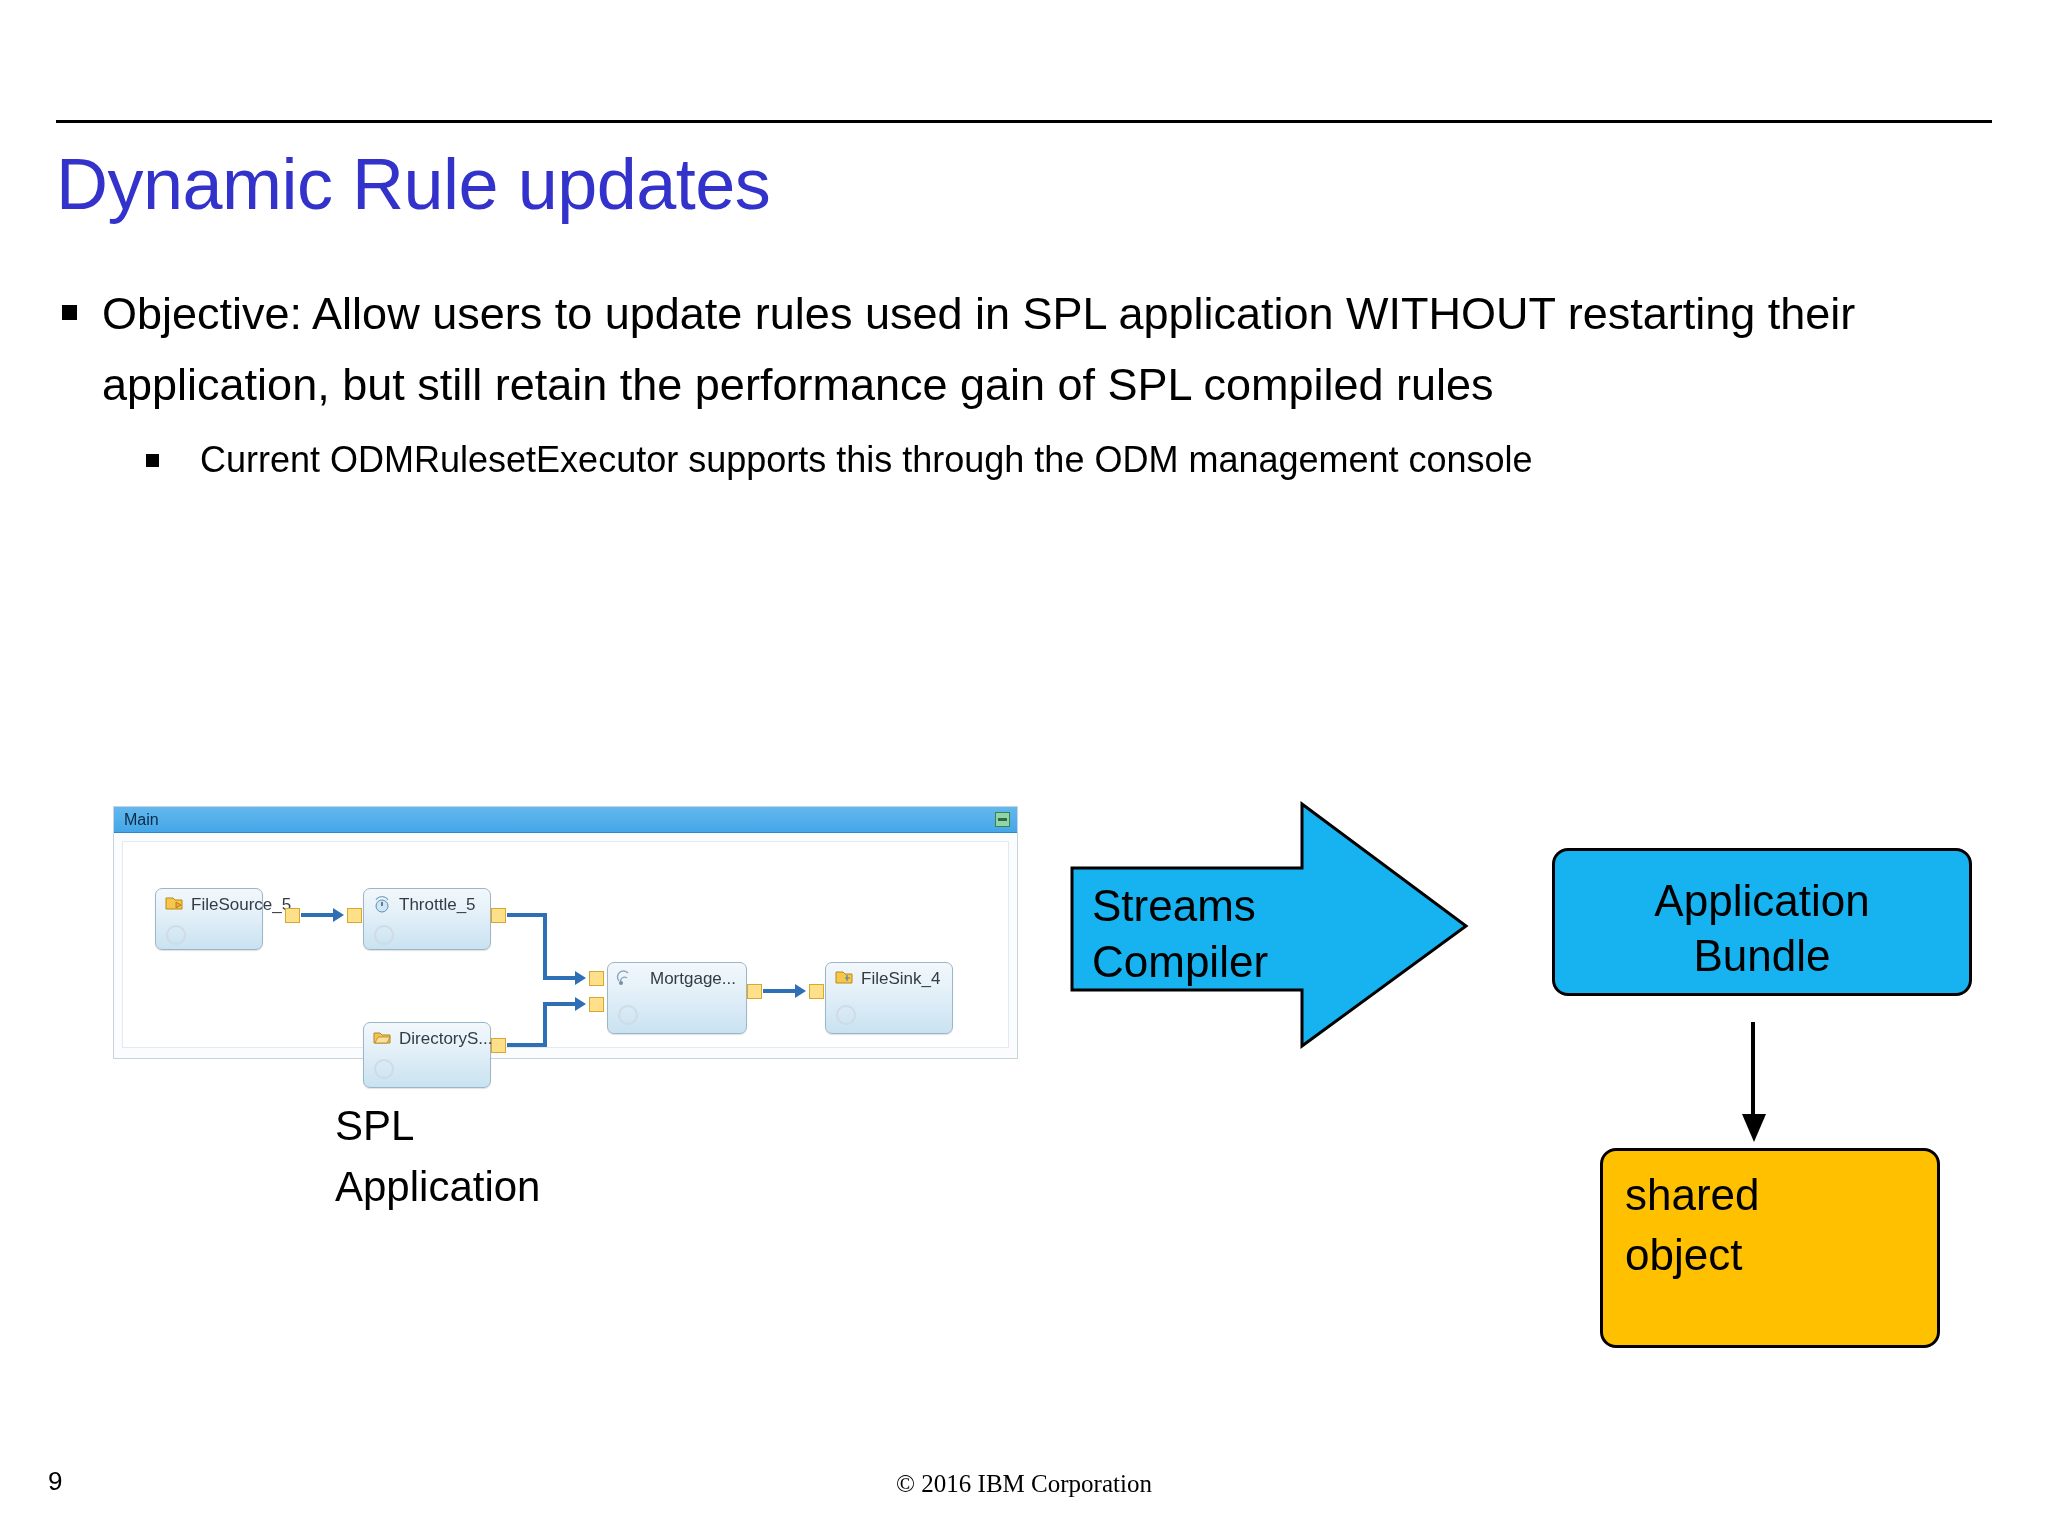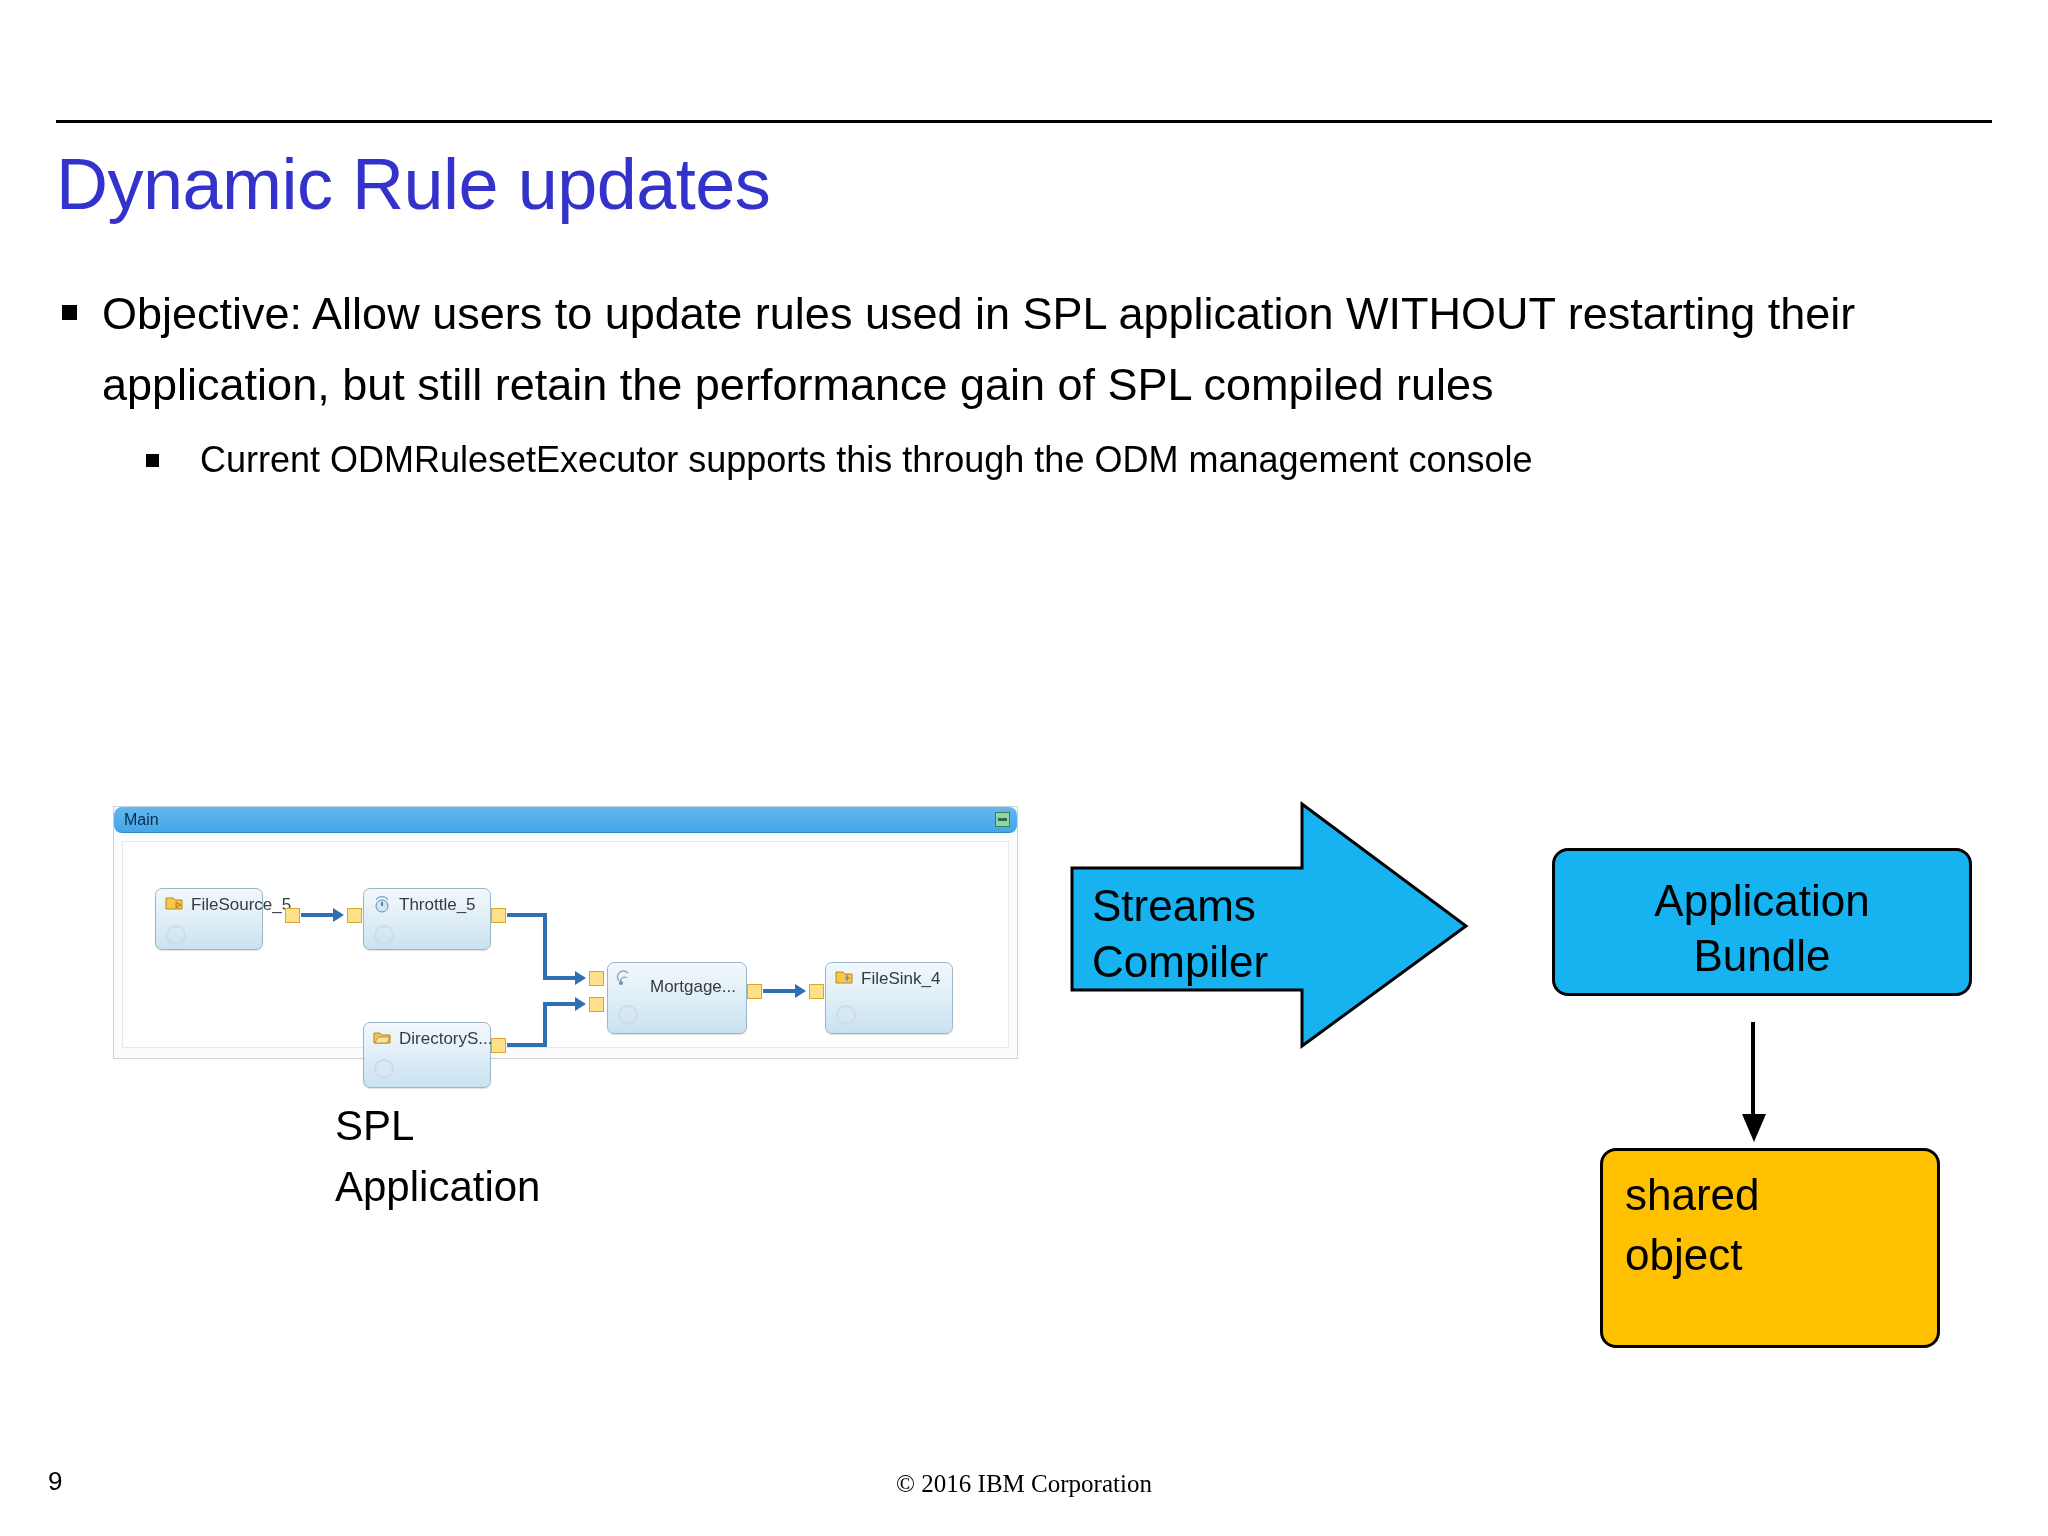--- a/index.html
+++ b/index.html
@@ -98,21 +98,20 @@
     box-sizing: border-box;
   }
   .editor-titlebar {
     position: absolute;
     left: 0; top: 0;
     width: 100%;
     height: 26px;
     background: linear-gradient(#63b8ee, #44a6e8);
     border-bottom: 1px solid #2f87c6;
     box-sizing: border-box;
-    border-radius: 8px;
   }
   .editor-titlebar .tb-label {
     position: absolute;
     left: 10px;
     top: 4px;
     font-size: 16px;
     color: #0b2b45;
     font-family: "Liberation Sans", sans-serif;
   }
   .editor-titlebar .tb-btn {
@@ -386,21 +385,21 @@
     <div class="port" style="left:466px; top:155px;"></div>
 
     <div class="op" style="left:484px; top:120px; width:140px; height:72px;">
       <span class="op-icon">
         <svg width="20" height="18" viewBox="0 0 20 18">
           <path d="M3 12 a6 6 0 0 1 9 -8" fill="none" stroke="#8aa7bc" stroke-width="1.4"></path>
           <path d="M5 14 a4 4 0 0 1 6 -5" fill="none" stroke="#8aa7bc" stroke-width="1.2"></path>
           <circle cx="5" cy="14" r="2" fill="#6f92ab"></circle>
         </svg>
       </span>
-      <span class="op-label" style="left:42px;margin-top:8px;">Mortgage...</span>
+      <span class="op-label" style="left:42px;">Mortgage...</span>
       <span class="op-sub-icon" style="top:42px;"></span>
     </div>
     <div class="port" style="left:624px; top:142px;"></div>
     <div class="wire" style="left:640px; top:147px; width:34px; height:4px;"></div>
     <div class="arrowhead" style="left:672px; top:142px;"></div>
     <div class="port" style="left:686px; top:142px;"></div>
 
     <div class="op" style="left:702px; top:120px; width:128px; height:72px;">
       <span class="op-icon">
         <svg width="20" height="18" viewBox="0 0 20 18">

